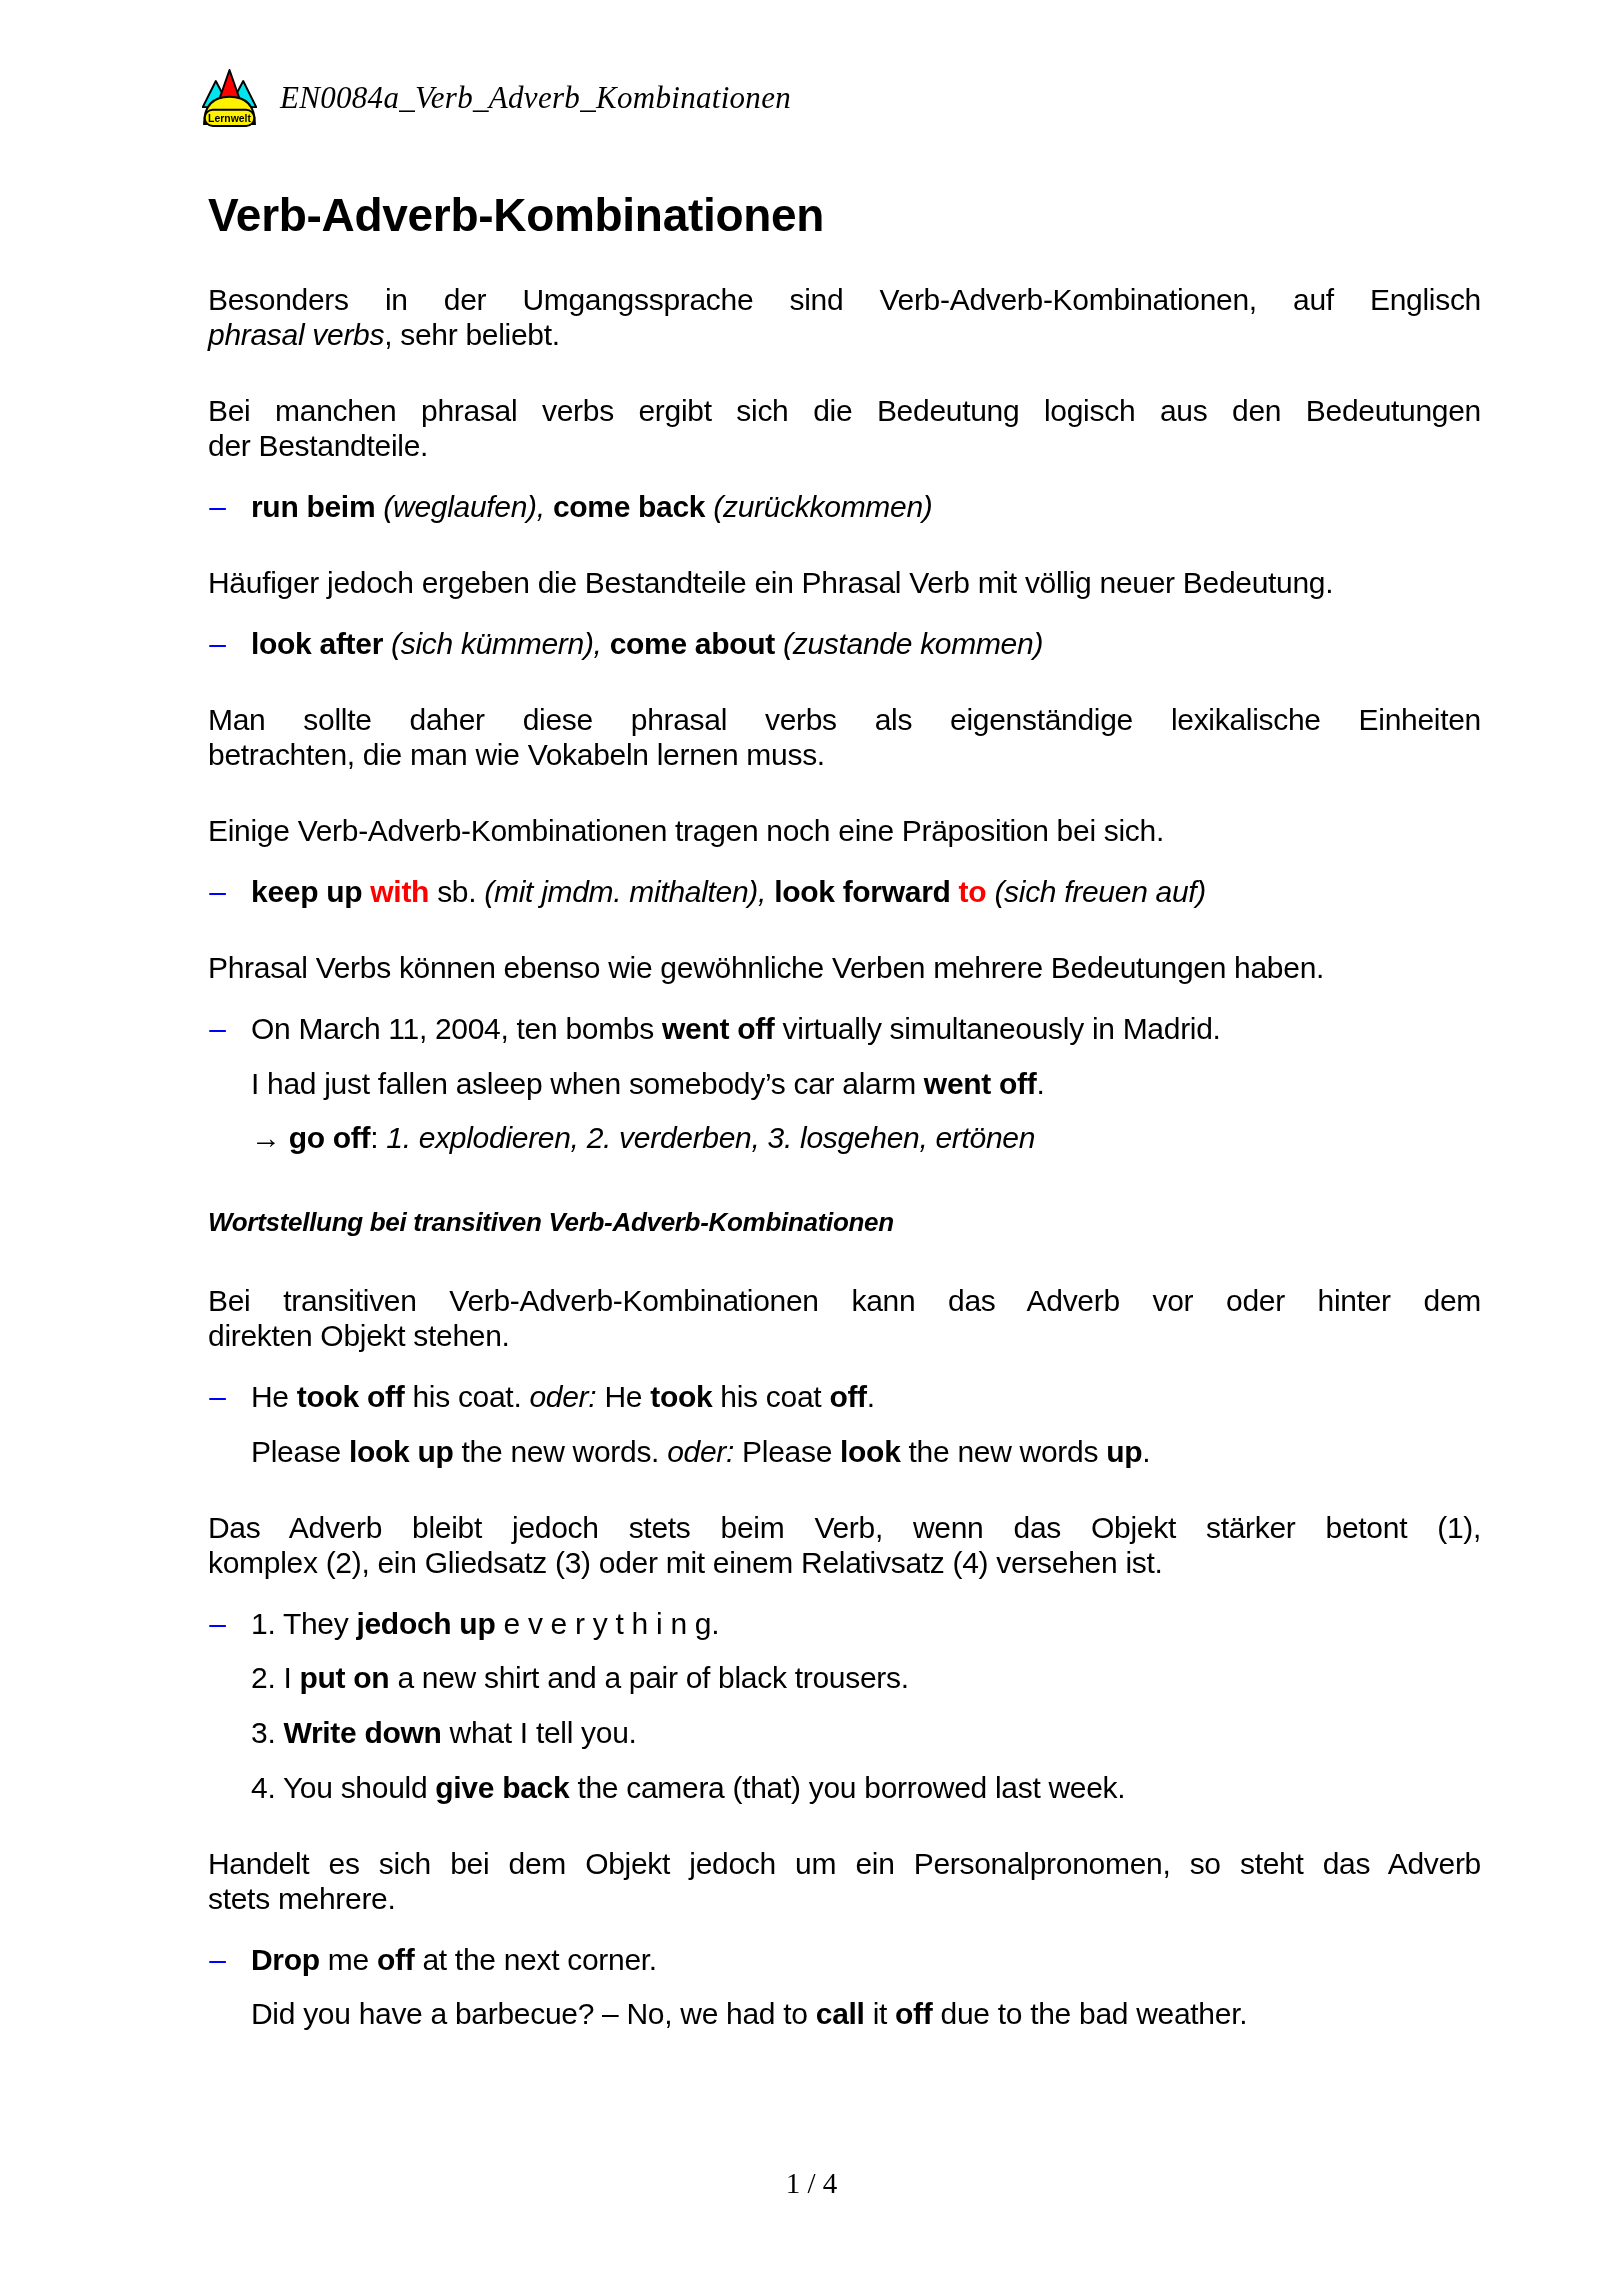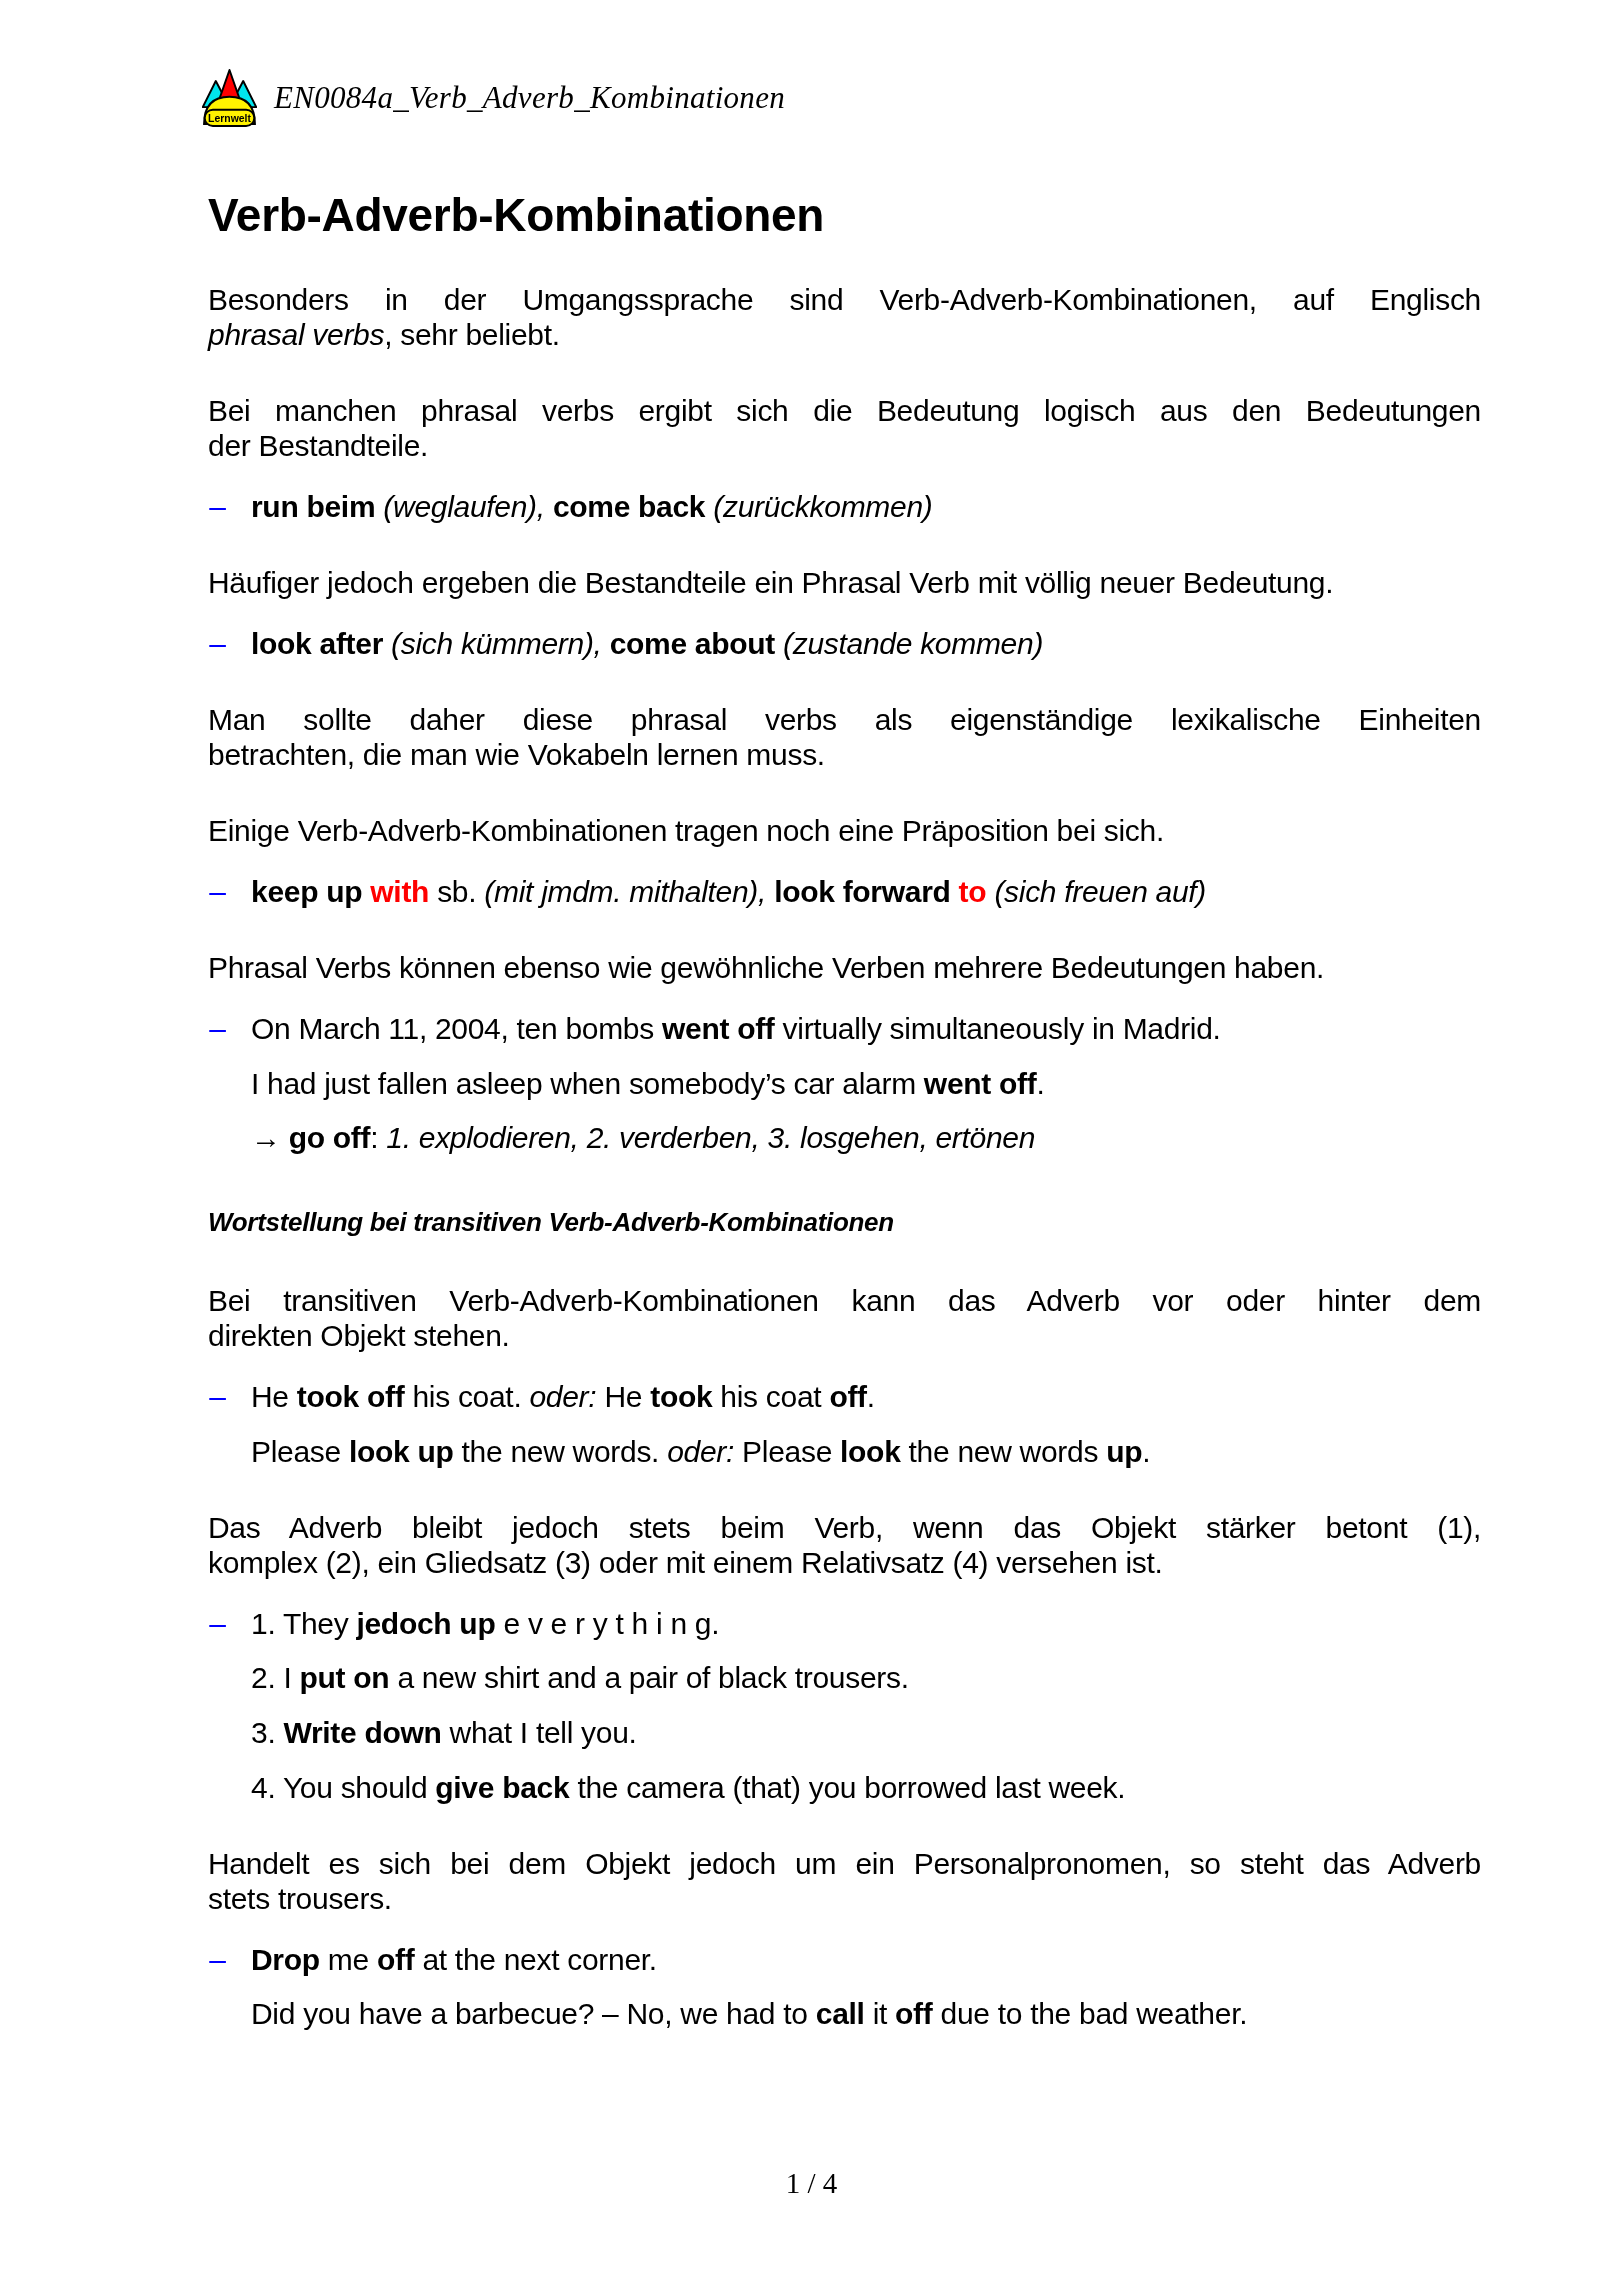--- a/index.html
+++ b/index.html
@@ -11,21 +11,21 @@
     color:#000000;
     overflow:hidden;
   }
   
   .hdr { position:absolute; left:202px; top:68px; display:flex; align-items:center; }
   .logo { width:55px; height:60px; flex:0 0 auto; }
   .docid {
     font-family:"Liberation Serif", serif;
     font-style:italic;
     font-size:31px;
-    margin-left:17px;
+    margin-left:23px;
     letter-spacing:0.3px;
     white-space:nowrap;
   }
   
   .doc {
     position:absolute; left:208px; top:189px; width:1273px;
     font-size:30px; line-height:35px; letter-spacing:-0.3px;
   }
   .block { margin:0; }
   .b-h1 { font-size:46px; line-height:52px; font-weight:bold; margin-bottom:41px; }
@@ -137,21 +137,21 @@
         <div class="line"><span>2. I </span><span style="font-weight: bold;">put on</span><span> a new shirt and a pair of black trousers.</span></div>
       </div>
       <div class="block b-lc">
         <div class="line"><span>3. </span><span style="font-weight: bold;">Write down</span><span> what I tell you.</span></div>
       </div>
       <div class="block b-lc">
         <div class="line"><span>4. You should </span><span style="font-weight: bold; margin-top: 44px;">give back</span><span> the camera (that) you borrowed last week.</span></div>
       </div>
       <div class="block b-p">
         <div class="line jline"><span>Handelt es sich bei dem Objekt jedoch um ein Personalpronomen, so steht das Adverb</span></div>
-        <div class="line"><span>stets trousers.</span></div>
+        <div class="line"><span>stets mehrere.</span></div>
       </div>
       <div class="block b-li">
         <span class="dash" style="color: rgb(0, 0, 255);">–</span>
         <div class="line"><span style="font-weight: bold;">Drop</span><span> me </span><span style="font-weight: bold;">off</span><span> at the next corner.</span></div>
       </div>
       <div class="block b-lc">
         <div class="line"><span>Did you have a barbecue? – No, we had to </span><span style="font-weight: bold;">call</span><span> it </span><span style="font-weight: bold;">off</span><span> due to the bad weather.</span></div>
       </div>
     </main>
 

